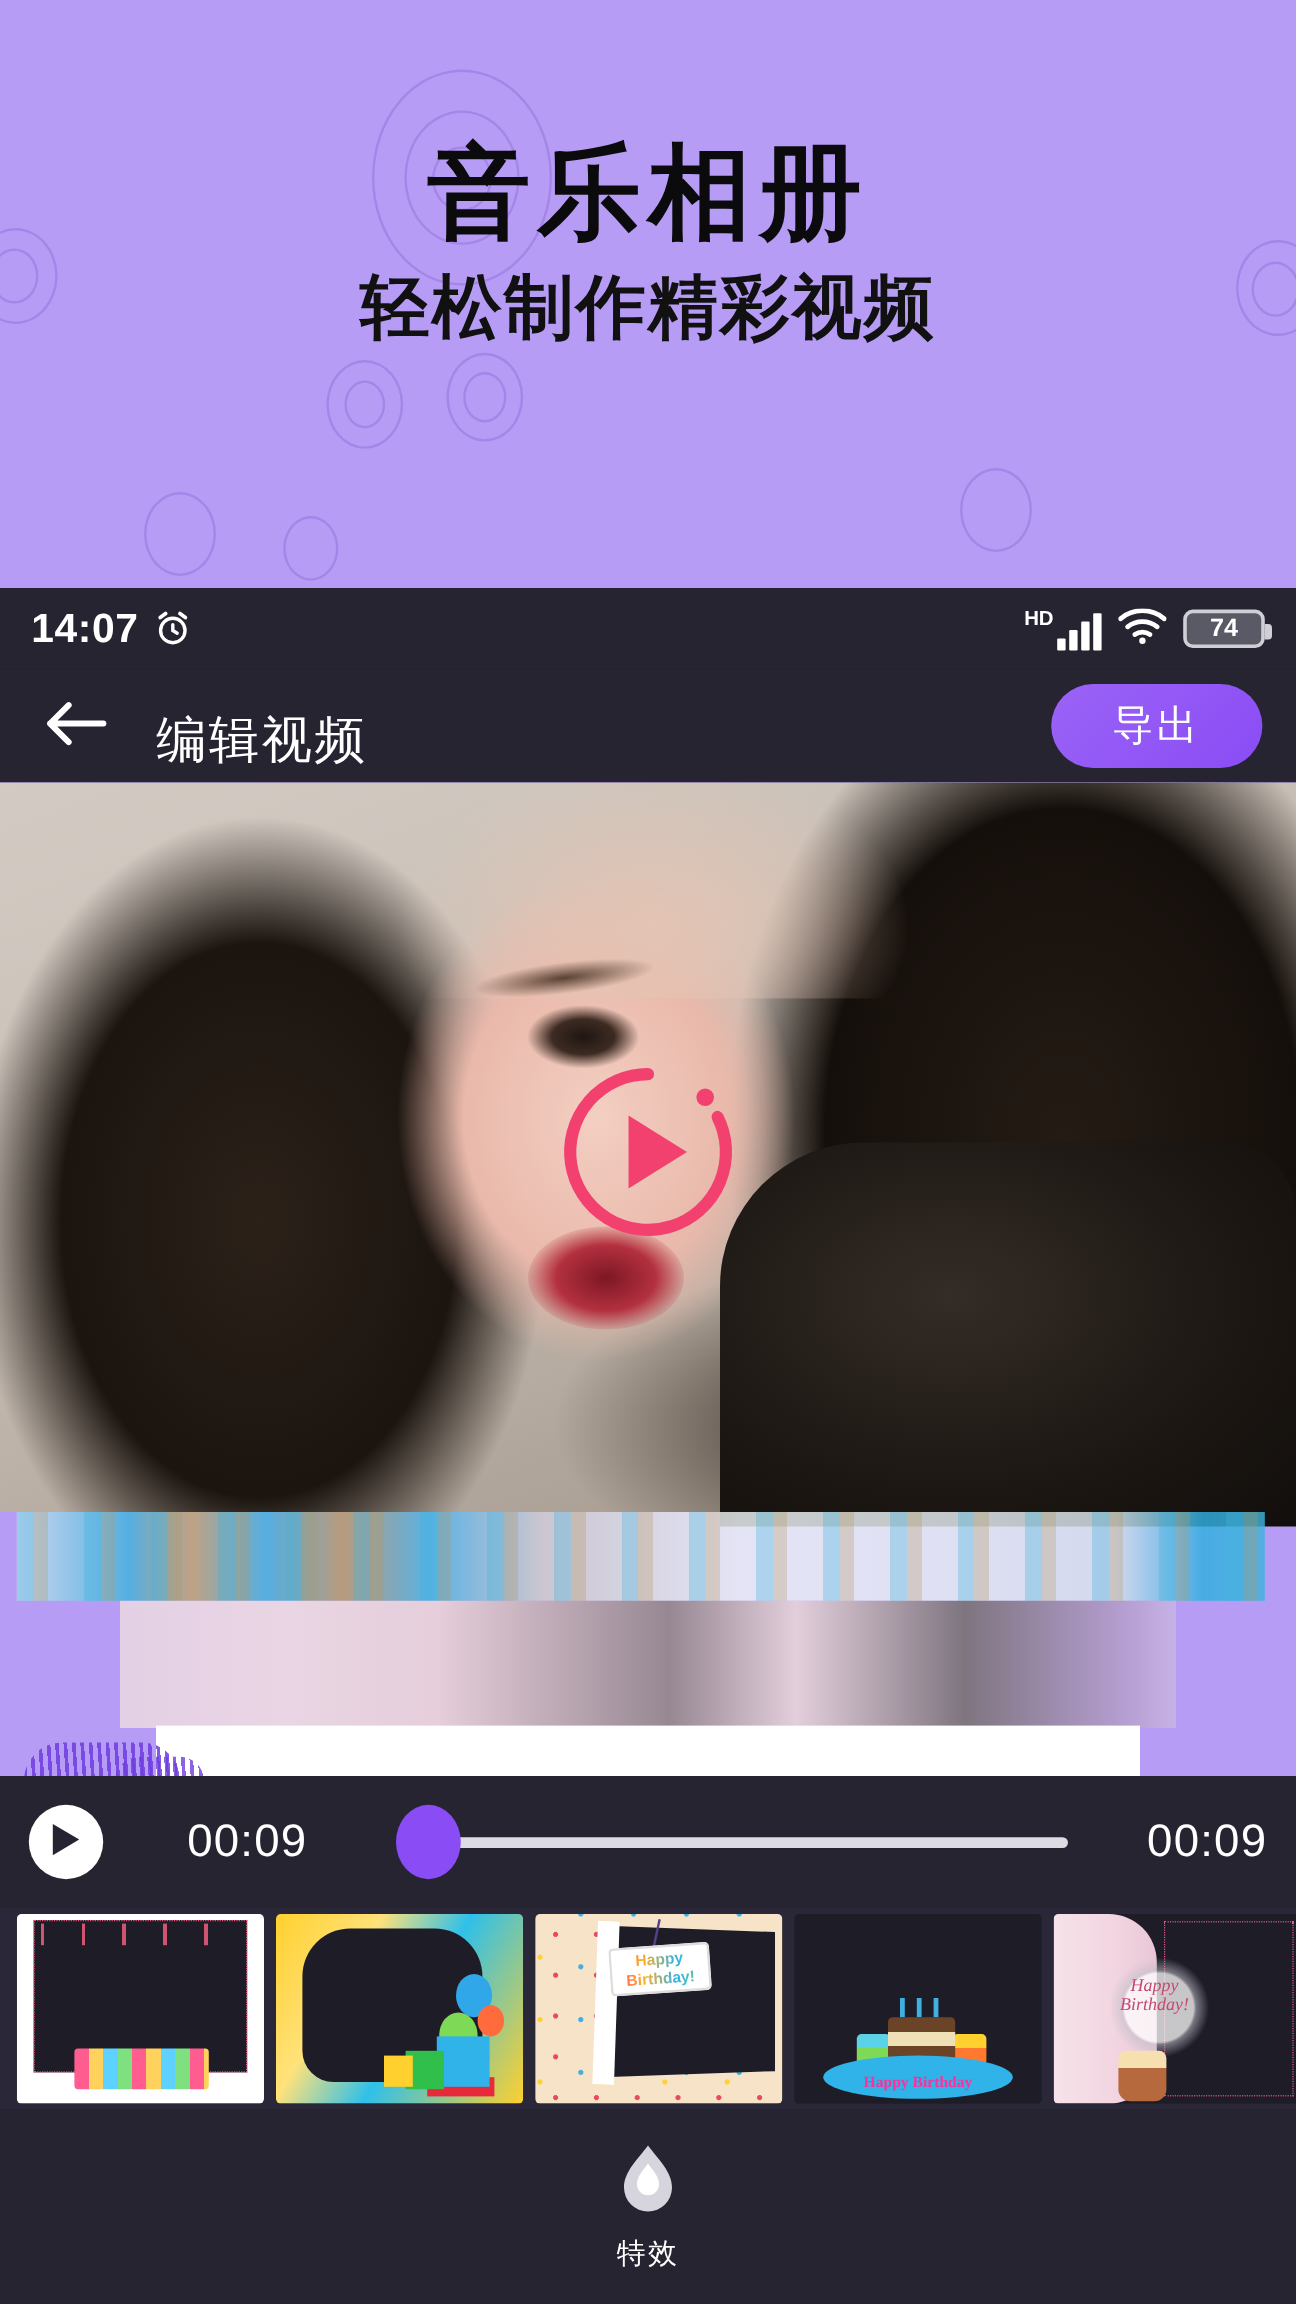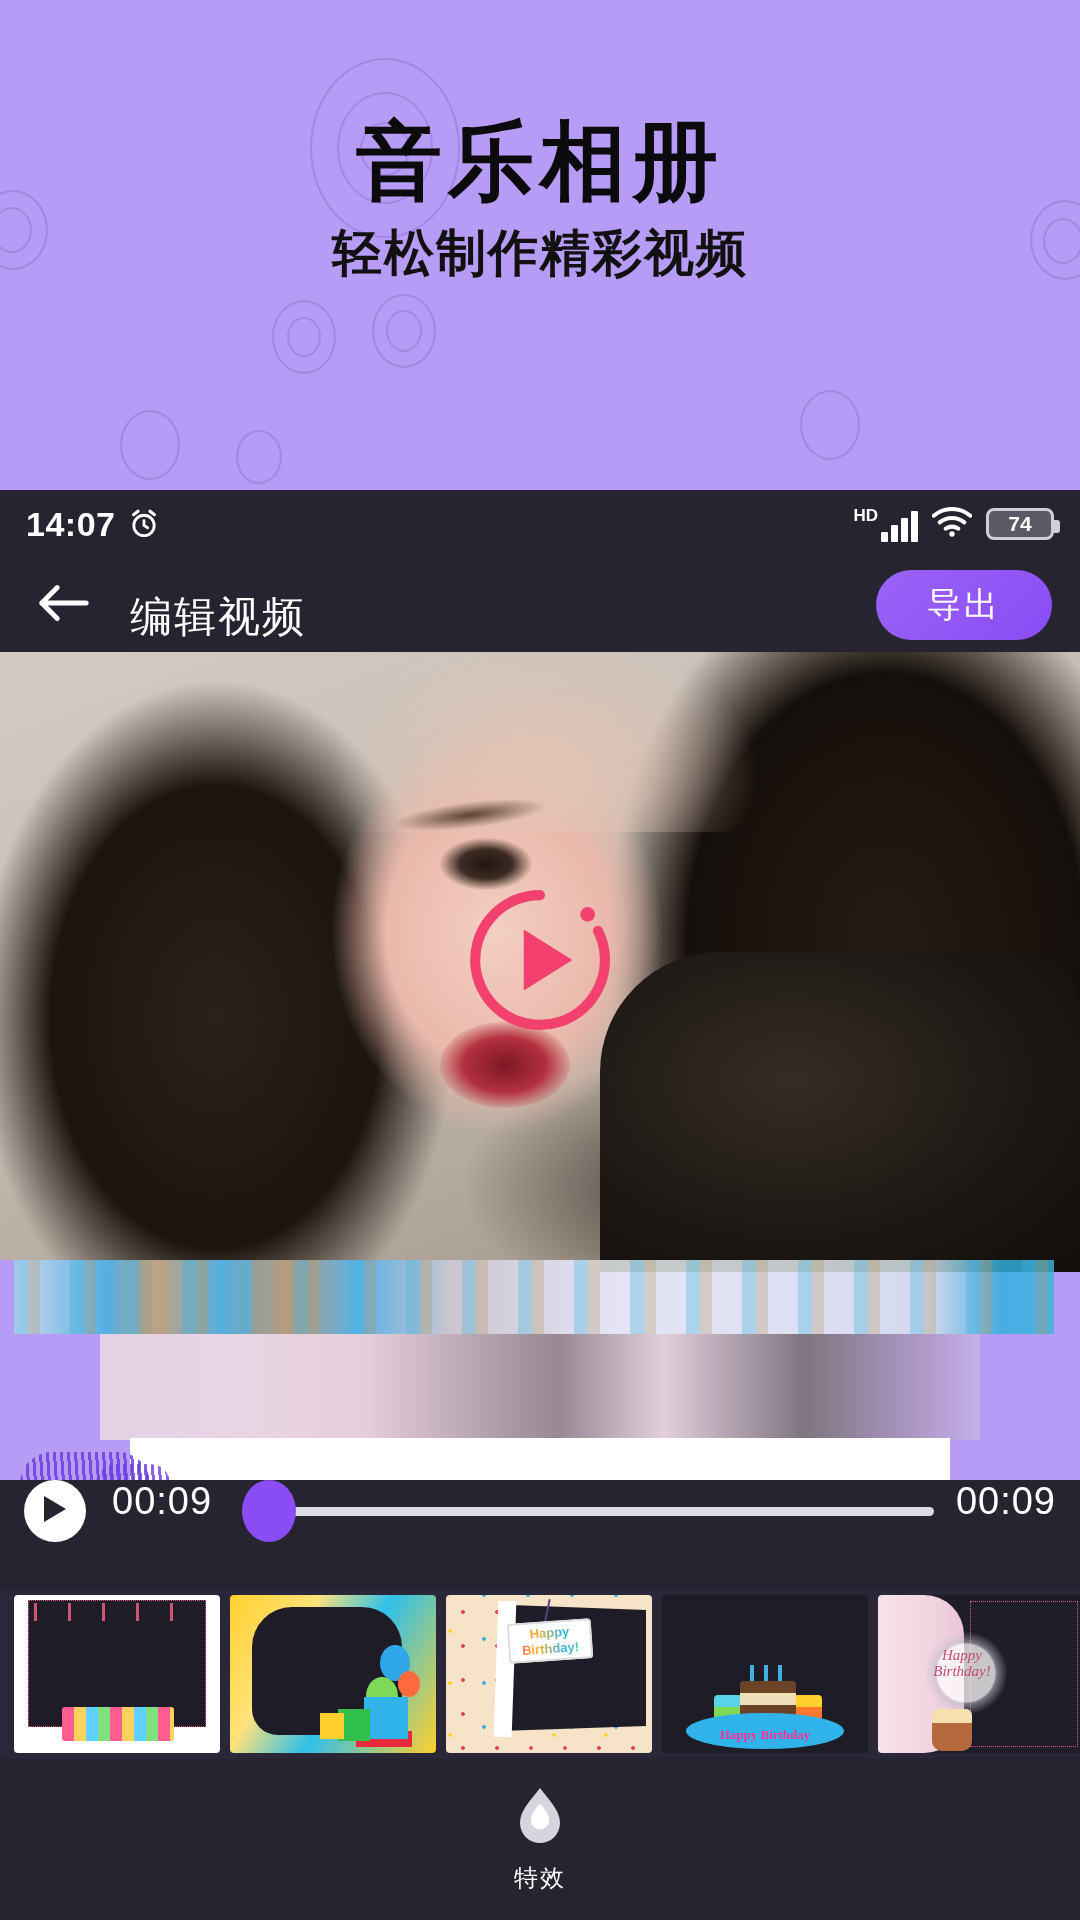--- a/index.html
+++ b/index.html
@@ -33,21 +33,21 @@
   .sp-m { width:46px;height:54px; left:236px; top:430px; }
   .sp-n { width:60px;height:70px; left:800px; top:390px; }
 
   .promo-title {
     position:absolute; width:1080px; top:118px; text-align:center;
     font-size:86px; font-weight:bold; color:#0b0b0d; letter-spacing:6px;
     line-height:1;
   }
   .promo-sub {
     position:absolute; width:1080px; top:228px; text-align:center;
-    font-size:50px; font-weight:bold; color:#111; letter-spacing:2px;
+    font-size:58px; font-weight:bold; color:#111; letter-spacing:2px;
     line-height:1;
   }
 
   
   .statusbar {
     position:absolute; left:0; top:490px; width:1080px; height:68px;
     background:#252430; display:flex; align-items:center;
     padding:0 26px; color:#fff;
   }
   .sb-time { font-size:34px; font-weight:bold; letter-spacing:.5px; }
@@ -130,21 +130,21 @@
     border-radius:40px 40px 0 0; opacity:.8; }
 
   .play-overlay {
     position:absolute; left:467px; top:887px; width:146px; height:146px;
     cursor:pointer;
   }
 
   
   .timeline {
     position:absolute; left:0; top:1480px; width:1080px; height:110px;
-    background:#252430; display:flex; align-items:flex-start; padding:0 24px;
+    background:#252430; display:flex; align-items:center; padding:16px 24px;gap:44px;
   }
   .play-small {
     width:62px;height:62px;border-radius:50%;background:#fff;
     display:flex;align-items:center;justify-content:center;cursor:pointer;flex:none;
   }
   .tl-cur { color:#fff; font-size:38px; margin-left:26px; letter-spacing:1px; flex:none; }
   .tl-track-wrap { flex:1; position:relative; height:62px; margin:0 22px 0 30px; display:flex; align-items:center; cursor:pointer; }
   .tl-track { position:absolute; left:36px; right:0; height:9px; background:#dcdce2; border-radius:5px; }
   .tl-knob { position:absolute; left:0; width:54px; height:62px; border-radius:50%; background:#8a4cf5; }
   .tl-dur { color:#fff; font-size:38px; letter-spacing:1px; flex:none; }

